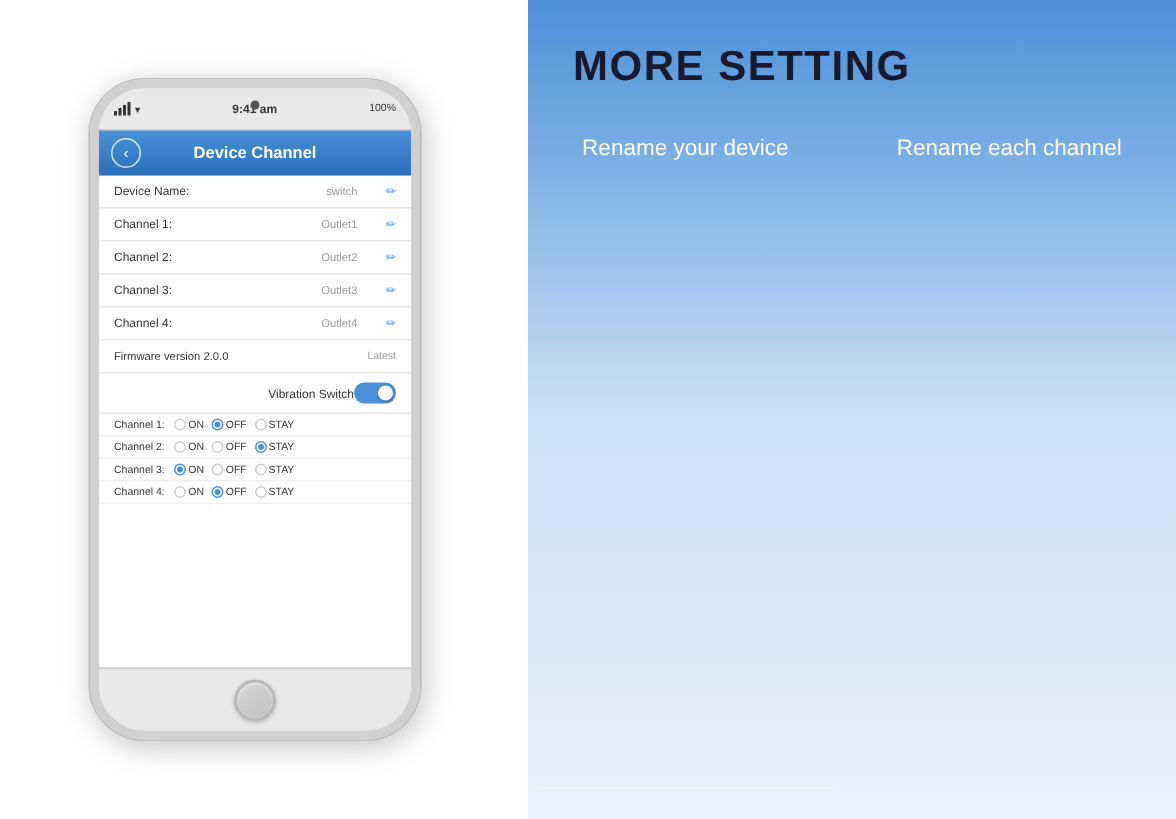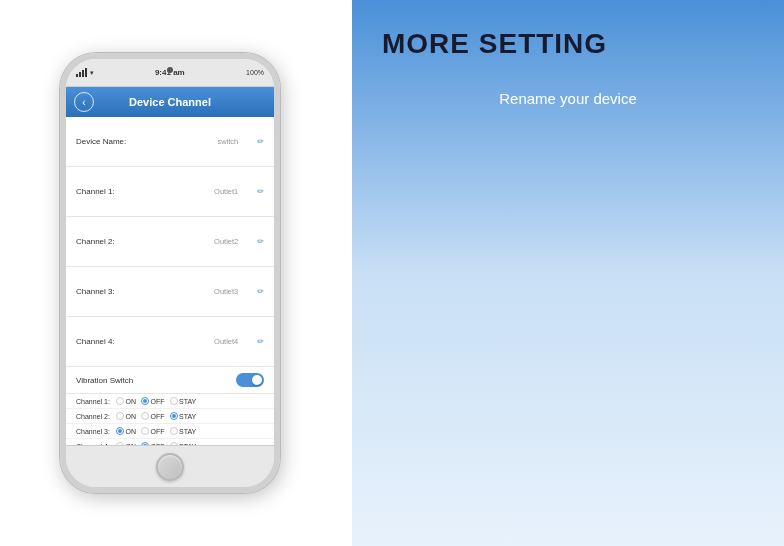--- a/index.html
+++ b/index.html
@@ -113,21 +113,21 @@
       flex: 1;
       background: #fff;
       overflow-y: hidden;
       padding: 0;
     }
 
     .setting-row {
       display: flex;
       align-items: center;
       justify-content: space-between;
-      padding: 20px 10px;
+      padding: 6px 10px;
       border-bottom: 0.5px solid #e5e5e5;
       font-size: 8.5px;
     }
 
     .setting-row .row-label {
       color: #333;
       font-size: 8px;
     }
 
     .setting-row .row-value {
@@ -157,21 +157,21 @@
     }
 
     .firmware-value {
       font-size: 7px;
       color: #999;
     }
 
     .vibration-row {
       display: flex;
       align-items: center;
-      justify-content: space-between;
+      justify-content: flex-end;
       padding: 6px 10px;
       border-bottom: 0.5px solid #e5e5e5;
     }
 
     .vibration-label {
       font-size: 8px;
       color: #333;
     }
 
     .toggle {
@@ -391,20 +391,24 @@
       </div>
 
       <div class="setting-row">
         <span class="row-label">Channel 4:</span>
         <span class="row-value">
           <span>Outlet4</span>
           <span class="edit-icon">✏</span>
         </span>
       </div>
 
+      <div class="firmware-row">
+        <span class="firmware-label">Firmware version 2.0.0</span>
+        <span class="firmware-value">Latest</span>
+      </div>
 
       <div class="vibration-row">
         <span class="vibration-label">Vibration Switch</span>
         <div class="toggle"></div>
       </div>
 
 
       <div class="power-row">
         <span class="ch-label">Channel 1:</span>
         <div class="radio-group">
@@ -484,14 +488,17 @@
     </div>
   </div>
 </div>
 
 <div class="feature-panel">
   <div class="more-setting-title">MORE SETTING</div>
   <div class="feature-items">
     <div class="feature-item">
       <span>Rename your device</span>
     </div>
+    <div class="feature-item">
+      <span>Rename each channel</span>
+    </div>
   </div>
 </div>
 
 </body></html>

